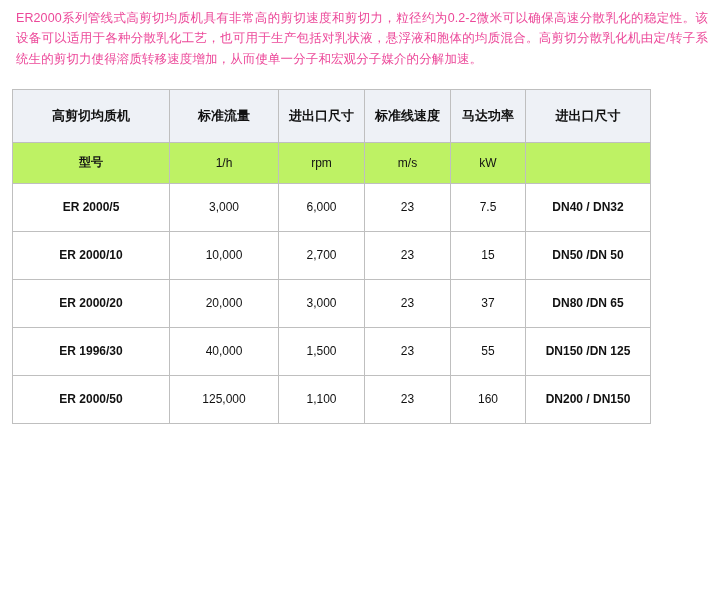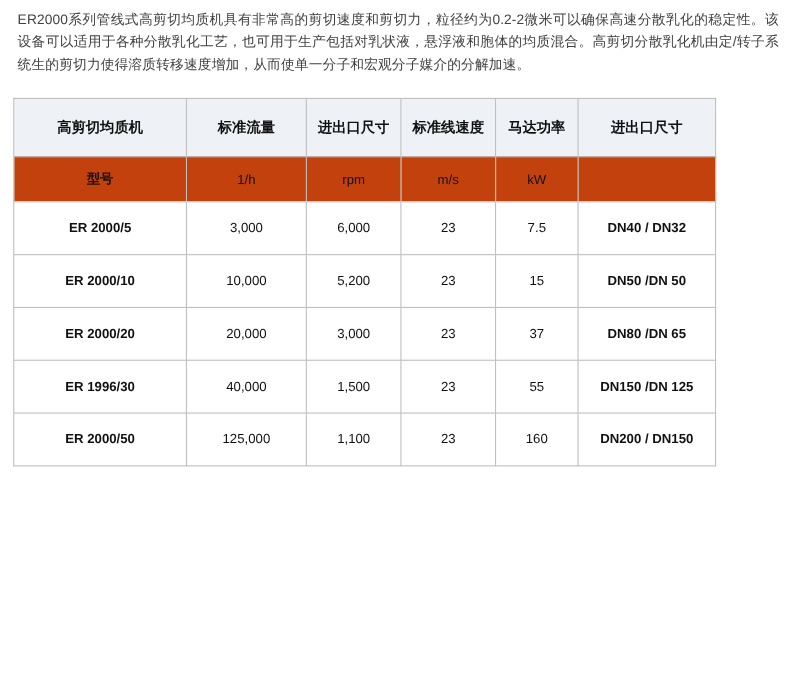--- a/index.html
+++ b/index.html
@@ -22,21 +22,21 @@
   }
   .intro {
     padding: 8px 16px 0 16px;
   }
   .intro p {
     margin: 0 0 6px 0;
     font-size: 12.5px;
     line-height: 1.62;
     text-align: justify;
     text-indent: 0;
-    color: #404040;
+    color: #ec4899;
     letter-spacing: 0.1px;
   }
   .intro p.indent {
     text-indent: 25px;
   }
   .table-wrap {
     padding: 14px 12px 0 12px;
   }
   table.spec {
     border-collapse: collapse;
@@ -52,21 +52,21 @@
     font-weight: normal;
     color: #111111;
   }
   table.spec tr.header-row td {
     background: #eef1f6;
     height: 52px;
     font-weight: bold;
     font-size: 13px;
   }
   table.spec tr.units-row td {
-    background: #c2410c;
+    background: #bef264;
     height: 40px;
     font-size: 12px;
     font-weight: bold;
   }
   table.spec tr.units-row td.unit-plain {
     font-weight: normal;
   }
   table.spec tr.data-row td {
     height: 47px;
     background: #ffffff;
@@ -126,21 +126,21 @@
           <td class="model">ER 2000/5</td>
           <td>3,000</td>
           <td>6,000</td>
           <td>23</td>
           <td>7.5</td>
           <td class="port">DN40 / DN32</td>
         </tr>
         <tr class="data-row">
           <td class="model">ER 2000/10</td>
           <td>10,000</td>
-          <td>5,200</td>
+          <td>2,700</td>
           <td>23</td>
           <td>15</td>
           <td class="port">DN50 /DN 50</td>
         </tr>
         <tr class="data-row">
           <td class="model">ER 2000/20</td>
           <td>20,000</td>
           <td>3,000</td>
           <td>23</td>
           <td>37</td>

